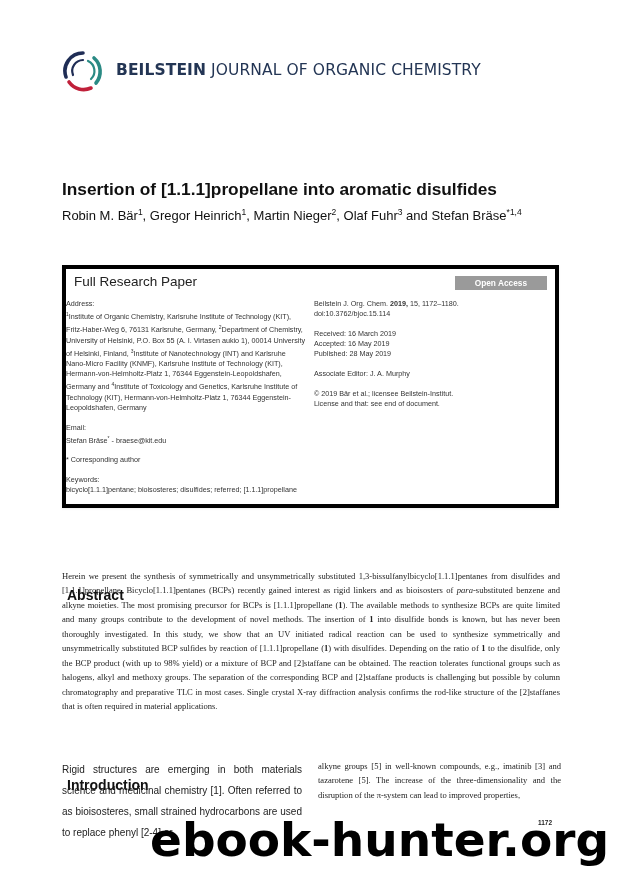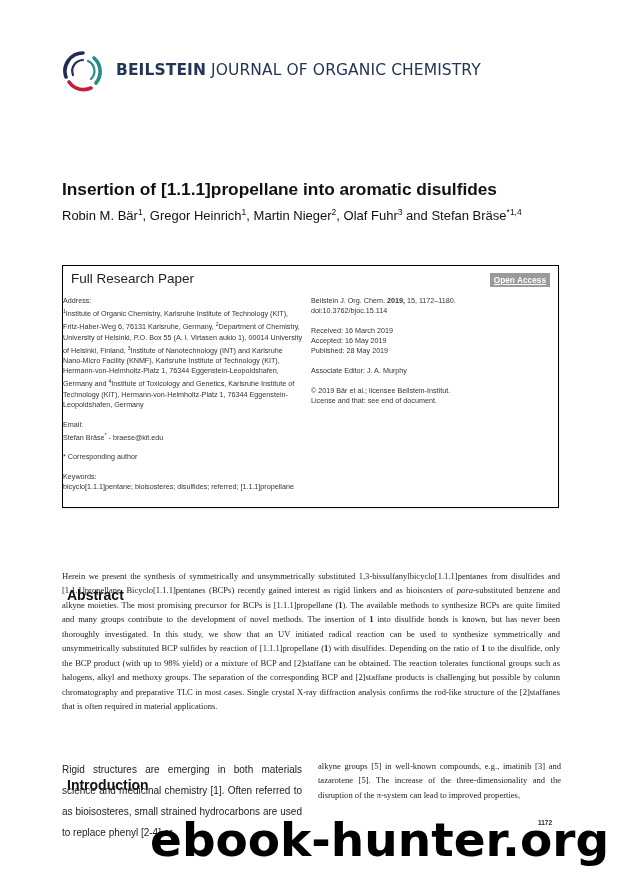--- a/index.html
+++ b/index.html
@@ -7,23 +7,23 @@
     body { position: relative; font-family: "Liberation Sans", sans-serif; color: #111; }
 
     .logo { position: absolute; left: 61px; top: 49px; width: 44px; height: 44px; }
     .journal { position: absolute; left: 116px; top: 61px; font-family: "DejaVu Sans", sans-serif; font-size: 15.5px; color: #233554; letter-spacing: 0.1px; white-space: nowrap; }
     .journal b { font-weight: bold; margin-top: 9px; }
 
     .title { position: absolute; left: 62px; top: 179px; font-size: 17.3px; font-weight: bold; color: #111; white-space: nowrap; }
     .authors { position: absolute; left: 62px; top: 207px; font-size: 13px; color: #111; white-space: nowrap; }
     .authors sup { font-size: 8.5px; vertical-align: 5px; }
 
-    .infobox { position: absolute; left: 62px; top: 265px; width: 497px; height: 243px; border: 1px solid #000000; box-shadow: 0 1px 2px rgba(0,0,0,0.08); background: #fff; }
+    .infobox { position: absolute; left: 62px; top: 265px; width: 497px; height: 243px; border: 4px solid #000000; box-shadow: 0 1px 2px rgba(0,0,0,0.08); background: #fff; }
     .box-heading { position: absolute; left: 8px; top: 5px; font-size: 13.5px; color: #222; }
-    .oa-badge { position: absolute; right: 8px; top: 7px; background: #9a9a9a; color: #fff; font-size: 8.3px; font-weight: bold; padding: 2px 4px; text-decoration: underline; }
+    .oa-badge { position: absolute; right: 8px; top: 7px; background: #9a9a9a; color: #fff; font-size: 8.3px; font-weight: bold; padding: 2px 20px; }
     .col-left { position: absolute; left: 0; top: 30px; width: 240px; font-size: 7.2px; line-height: 10.2px; color: #333; }
     .col-right { position: absolute; left: 248px; top: 30px; width: 240px; font-size: 7.2px; line-height: 10.2px; color: #333; }
     .col-left p, .col-right p { margin-bottom: 9.5px; }
     .col-left sup { font-size: 5px; vertical-align: 3px; }
     .it { }
 
     .section-head { position: absolute; left: 67px; font-size: 14px; color: #111; font-weight: bold; margin-top: 37px; }
     .abstract-head { top: 550px; }
     .intro-head { top: 740px; }
 

